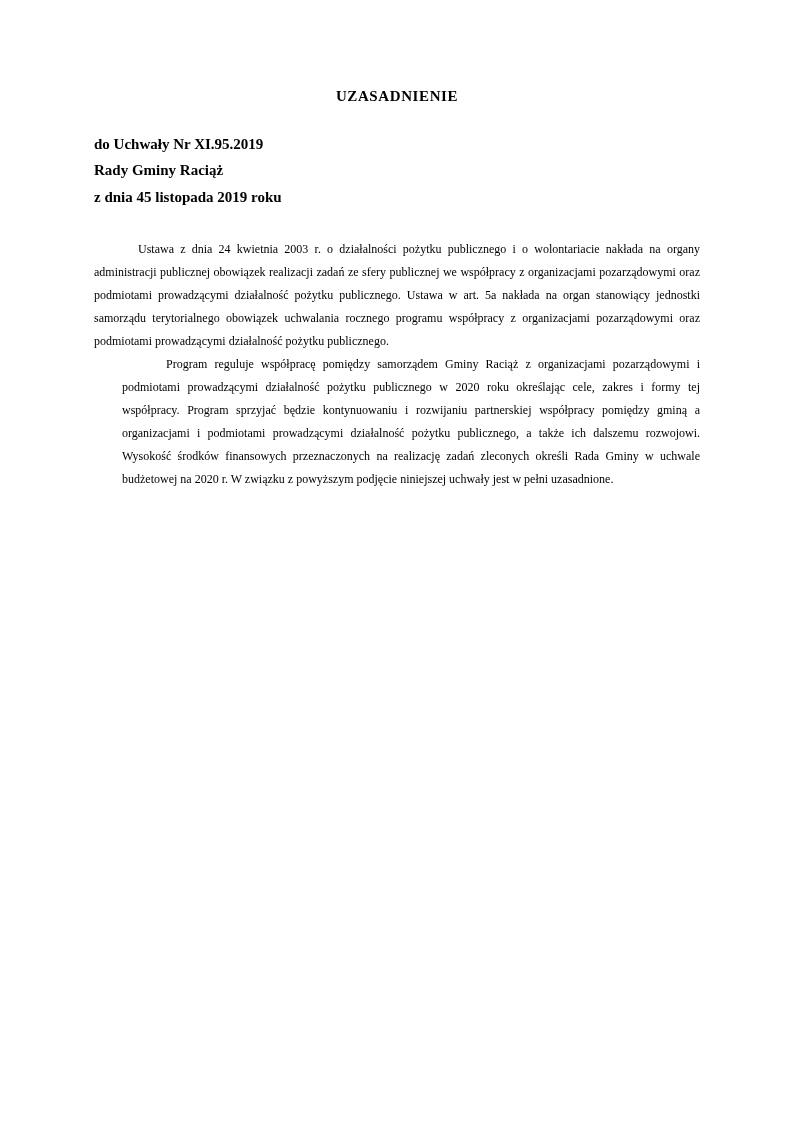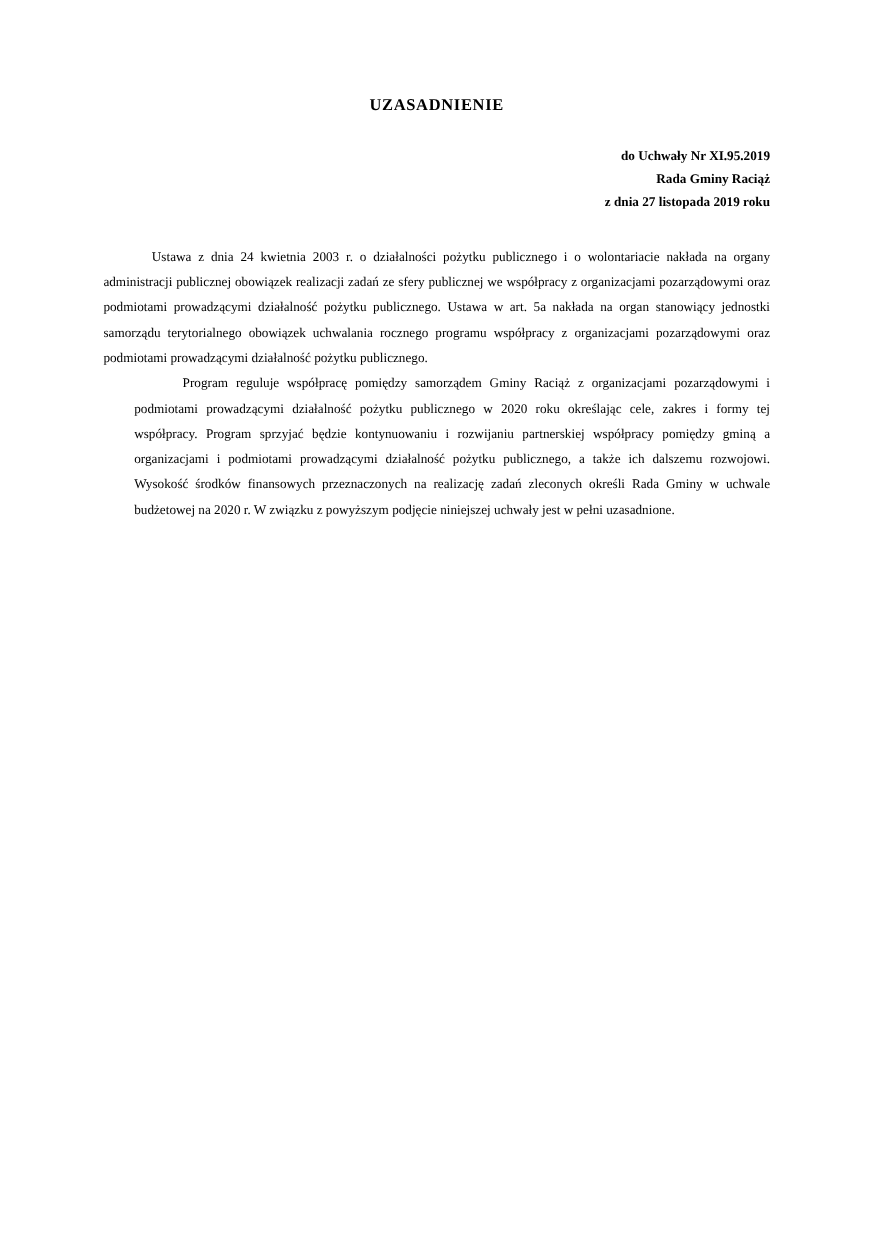--- a/index.html
+++ b/index.html
@@ -22,23 +22,23 @@
     background: #ffffff;
   }
   .doc-title {
     text-align: center;
     font-weight: bold;
     font-size: 15px;
     letter-spacing: 0.6px;
     margin: 0 0 26px 0;
   }
   .subtitle-block {
-    text-align: right;
+    text-align: left;
     font-weight: bold;
-    font-size: 12px;
+    font-size: 15px;
     line-height: 1.75;
     margin: 0 0 28px 0;
   }
   .subtitle-line {
     display: block;
   }
   .body-par {
     text-align: justify;
     text-justify: inter-word;
     font-size: 12px;
@@ -54,21 +54,21 @@
 </style>
 </head>
 <body>
 
 <div class="page">
 
   <h1 class="doc-title">UZASADNIENIE</h1>
 
   <div class="subtitle-block">
     <span class="subtitle-line">do Uchwały Nr XI.95.2019</span>
-    <span class="subtitle-line">Rada Gminy Raciąż</span>
-    <span class="subtitle-line">z dnia 27 listopada 2019 roku</span>
+    <span class="subtitle-line">Rady Gminy Raciąż</span>
+    <span class="subtitle-line">z dnia 45 listopada 2019 roku</span>
   </div>
 
   <p class="body-par">Ustawa z dnia 24 kwietnia 2003 r. o działalności pożytku publicznego i o wolontariacie nakłada na organy administracji publicznej obowiązek realizacji zadań ze sfery publicznej we współpracy z organizacjami pozarządowymi oraz podmiotami prowadzącymi działalność pożytku publicznego. Ustawa w art. 5a nakłada na organ stanowiący jednostki samorządu terytorialnego obowiązek uchwalania rocznego programu współpracy z organizacjami pozarządowymi oraz podmiotami prowadzącymi działalność pożytku publicznego.</p>
 
   <p class="body-par">Program reguluje współpracę pomiędzy samorządem Gminy Raciąż z organizacjami pozarządowymi i podmiotami prowadzącymi działalność pożytku publicznego w 2020 roku określając cele, zakres i formy tej współpracy. Program sprzyjać będzie kontynuowaniu i rozwijaniu partnerskiej współpracy pomiędzy gminą a organizacjami i podmiotami prowadzącymi działalność pożytku publicznego, a także ich dalszemu rozwojowi. Wysokość środków finansowych przeznaczonych na realizację zadań zleconych określi Rada Gminy w uchwale budżetowej na 2020 r. W związku z powyższym podjęcie niniejszej uchwały jest w pełni uzasadnione.</p>
 
 </div>
 
 </body></html>

